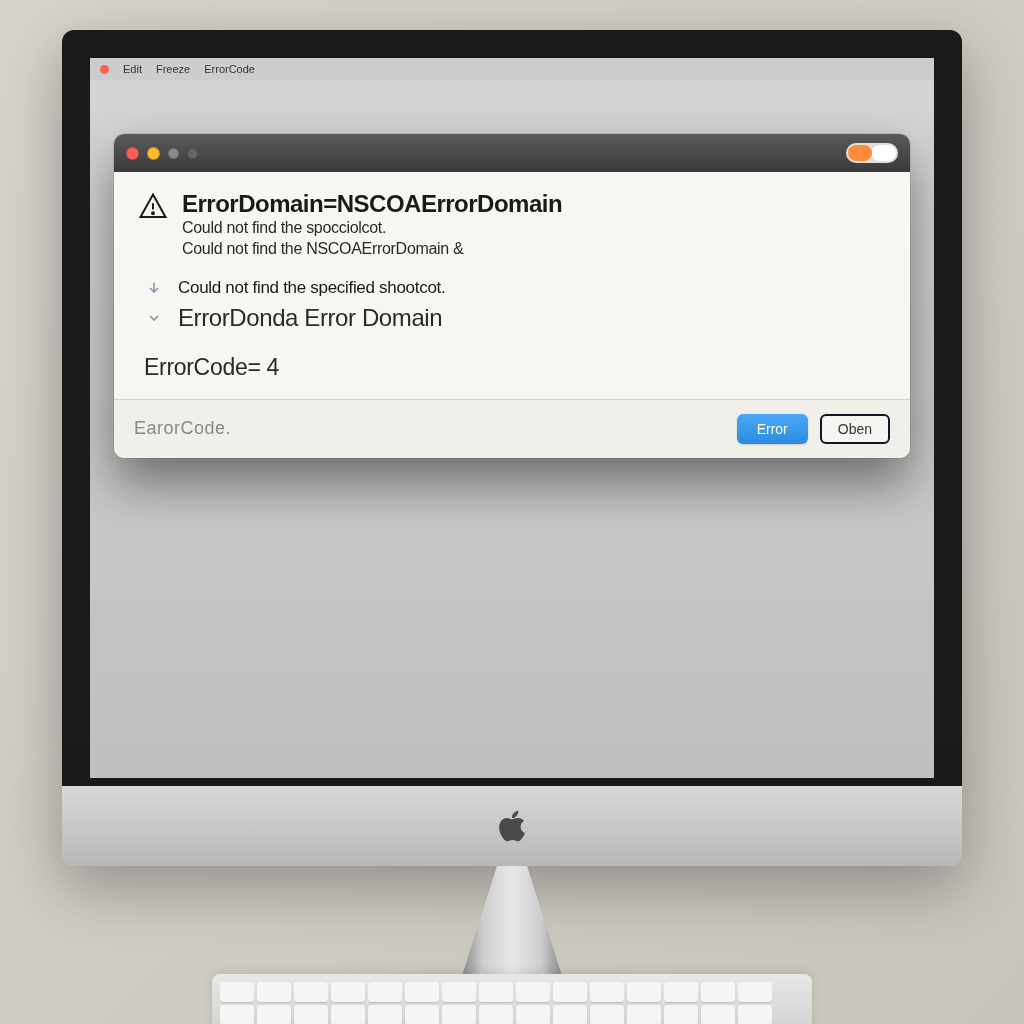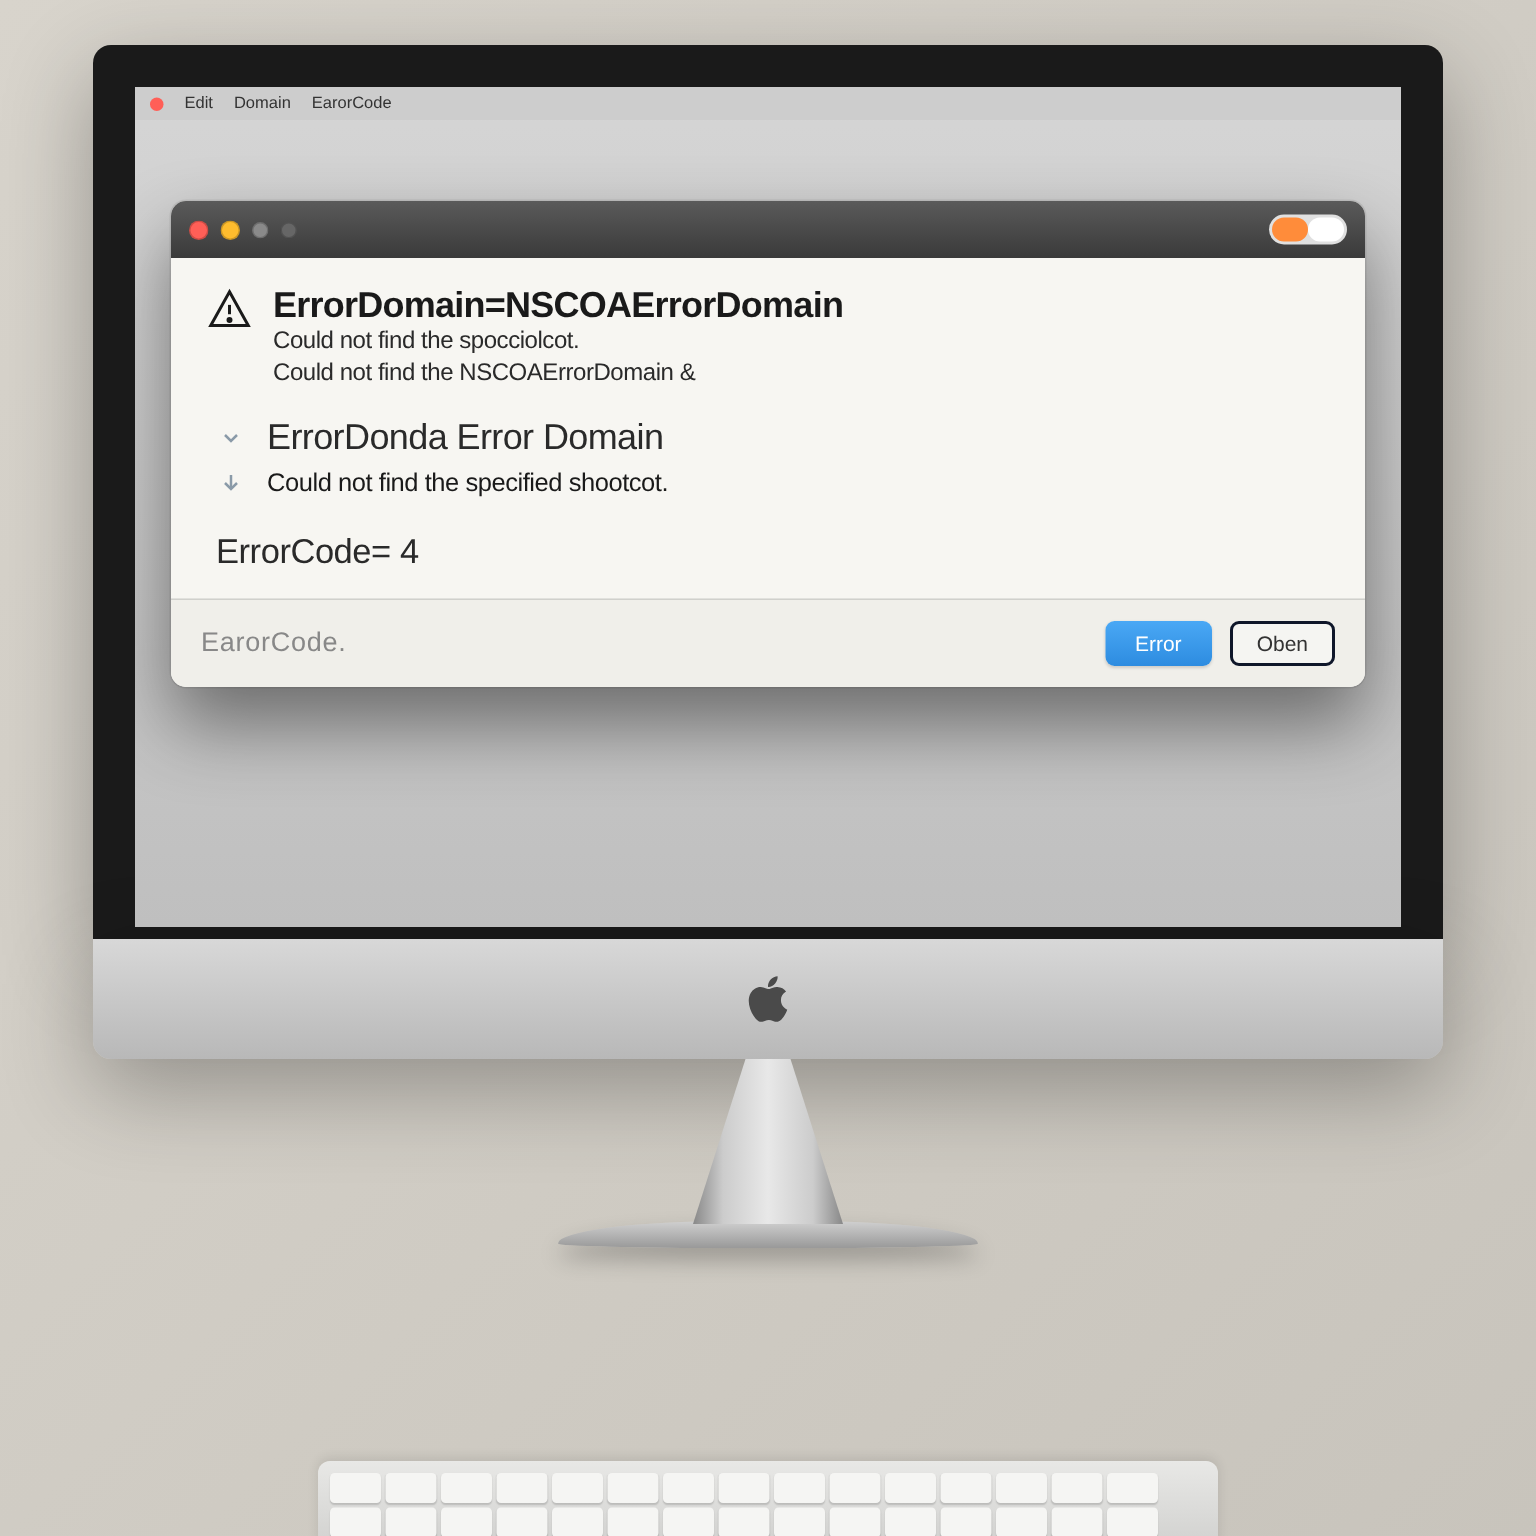--- a/index.html
+++ b/index.html
@@ -33,21 +33,21 @@
     .bezel {
       background: #1a1a1a;
       border-radius: 12px 12px 0 0;
       padding: 28px 28px 8px 28px;
       box-shadow: 0 20px 60px rgba(0,0,0,0.3);
     }
     
     .screen {
       background: linear-gradient(180deg, #d5d5d5 0%, #bfbfbf 100%);
       width: 844px;
-      height: 560px;
+      height: 720px;
       position: relative;
       overflow: hidden;
     }
     
     
     .menubar {
       position: absolute;
       top: 0;
       left: 0;
       right: 0;
@@ -326,22 +326,22 @@
   <div class="monitor">
     <div class="bezel">
       <div class="screen">
 
         <div class="menubar">
           <div class="traffic">
             <span class="dot red"></span>
           </div>
           <div class="menu-items">
             <span>Edit</span>
-            <span>Domain</span>
-            <span>EarorCode</span>
+            <span>Freeze</span>
+            <span>ErrorCode</span>
           </div>
         </div>
 
         <div class="dialog">
           <div class="titlebar">
             <div class="window-controls">
               <span class="win-dot close"></span>
               <span class="win-dot min"></span>
               <span class="win-dot neutral1"></span>
               <span class="win-dot neutral2"></span>
@@ -363,33 +363,33 @@
                 <h1>ErrorDomain=NSCOAErrorDomain</h1>
                 <div class="subtext">Could not find the spocciolcot.</div>
                 <div class="subtext">Could not find the NSCOAErrorDomain &amp;</div>
               </div>
             </div>
 
             <div class="section2">
               <div class="row-icon">
                 <span class="small-icon">
                   <svg width="16" height="16" viewBox="0 0 24 24" fill="none" stroke="currentColor" stroke-width="2.5">
-                      <polyline points="6 9 12 15 18 9"></polyline>
-                    </svg>
-                </span>
-                <h2>ErrorDonda Error  Domain</h2>
-              </div>
-              <div class="row-icon">
-                <span class="small-icon">
-                  <svg width="16" height="16" viewBox="0 0 24 24" fill="none" stroke="currentColor" stroke-width="2.5">
                       <line x1="12" y1="4" x2="12" y2="18"></line>
                       <polyline points="6 12 12 18 18 12"></polyline>
                     </svg>
                 </span>
                 <span class="sub2">Could not find the specified shootcot.</span>
+              </div>
+              <div class="row-icon">
+                <span class="small-icon">
+                  <svg width="16" height="16" viewBox="0 0 24 24" fill="none" stroke="currentColor" stroke-width="2.5">
+                      <polyline points="6 9 12 15 18 9"></polyline>
+                    </svg>
+                </span>
+                <h2>ErrorDonda Error  Domain</h2>
               </div>
             </div>
 
             <div class="errorcode-line">ErrorCode= 4</div>
           </div>
 
           <div class="dialog-footer">
             <span class="footer-label">EarorCode.</span>
             <div class="footer-buttons">
               <button class="btn btn-primary">Error</button>

